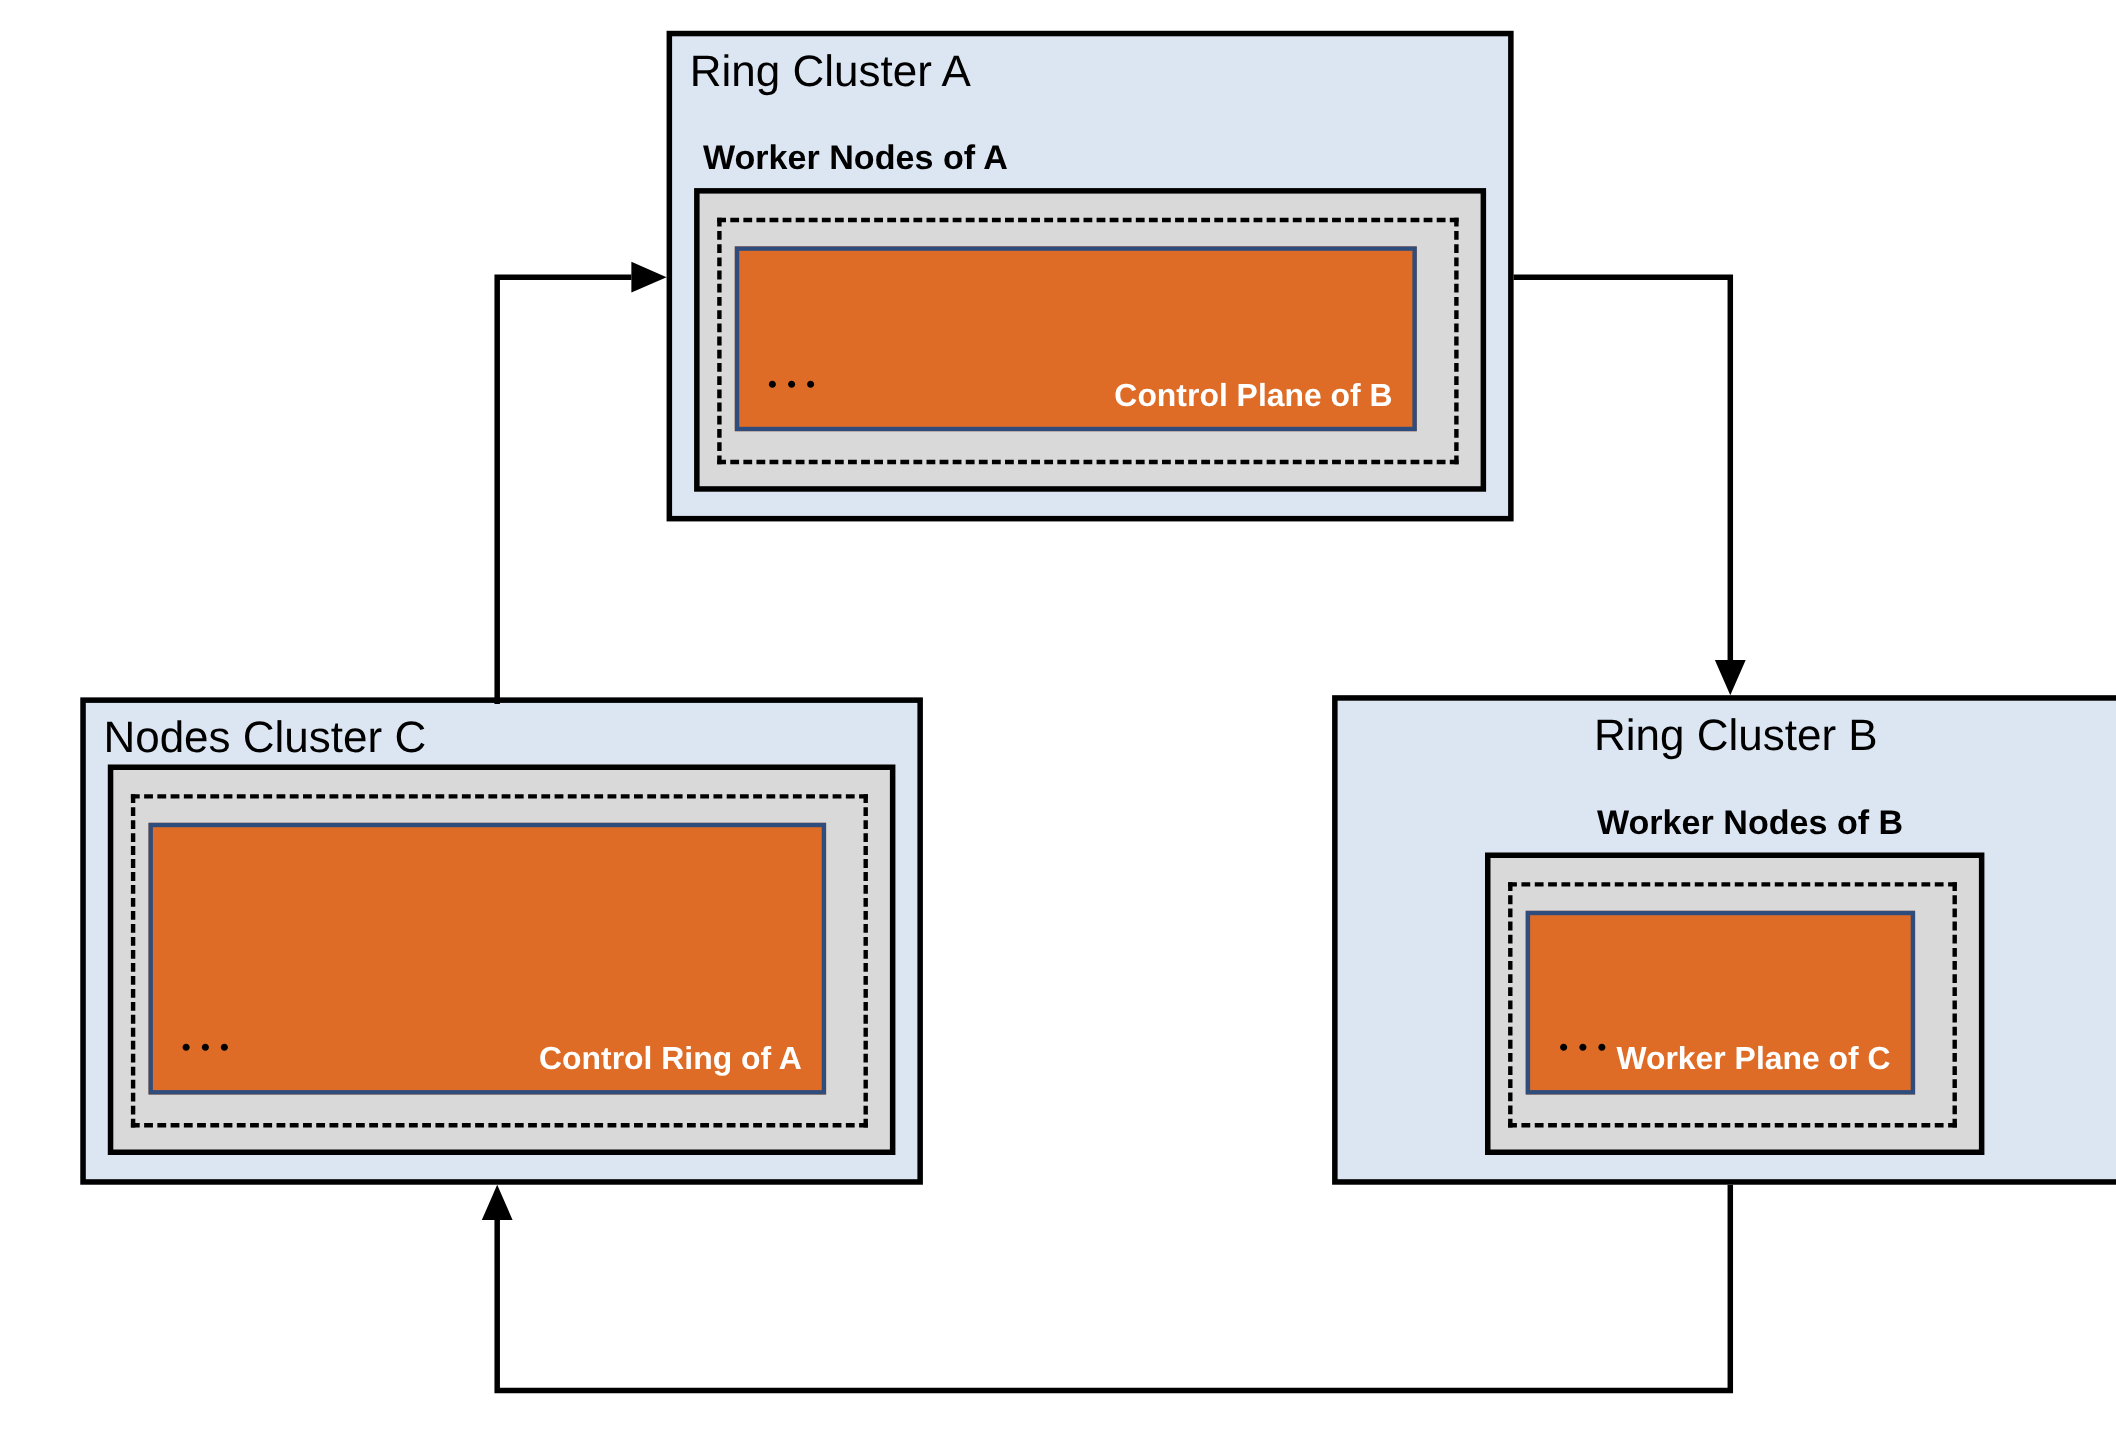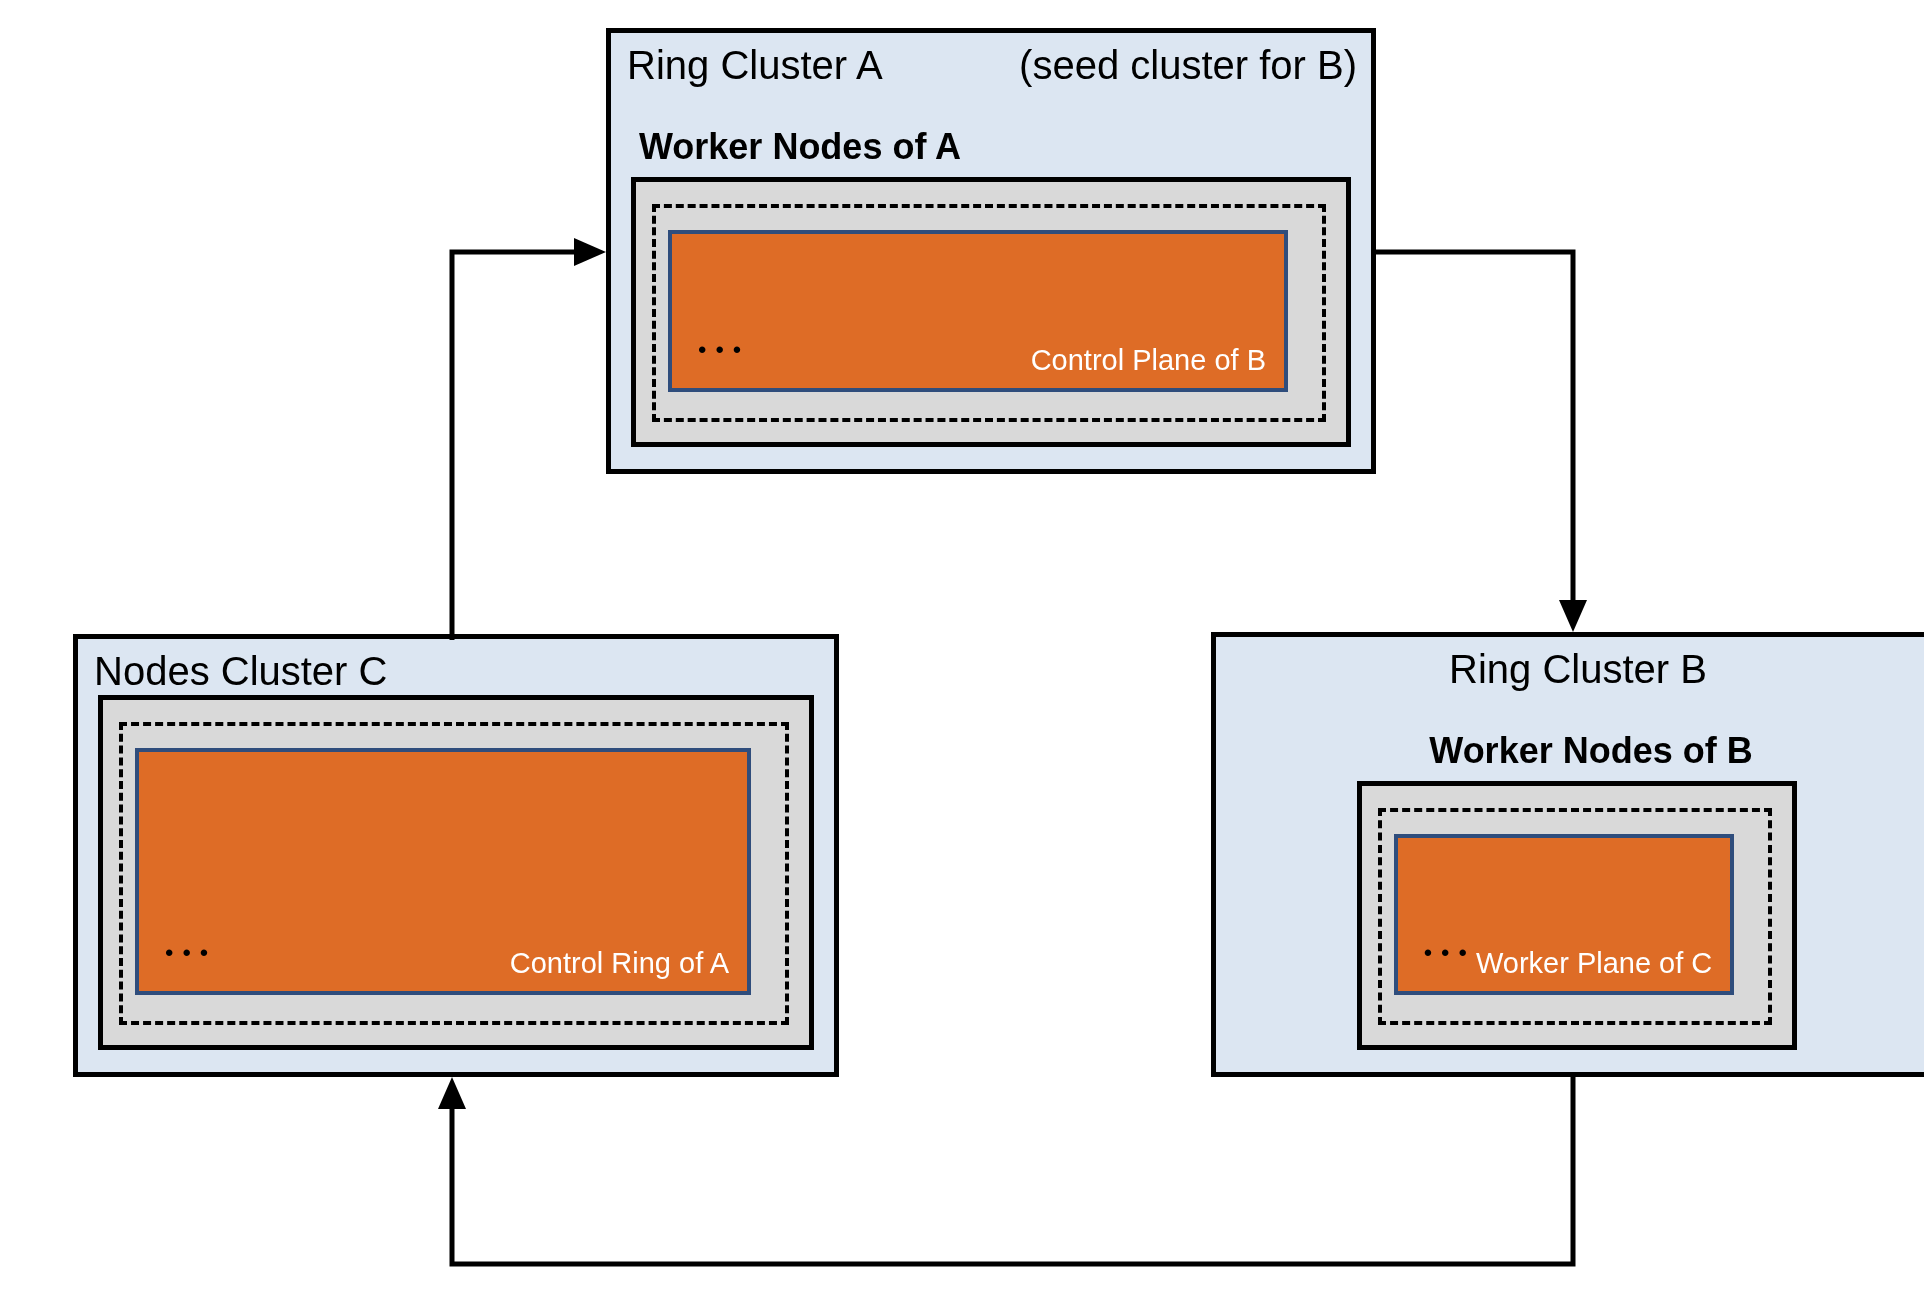--- a/index.html
+++ b/index.html
@@ -28,21 +28,21 @@
     display: flex;
     justify-content: space-between;
     align-items: baseline;
     margin: 8px 14px 0 16px;
     font-size: 40px;
     line-height: 1.2;
     white-space: nowrap;
   }
   .worker-label {
     margin: 38px 0 10px 28px;
-    font-size: 36px;
+    font-size: 31px;
     font-weight: 700;
     line-height: 1.1;
   }
   .worker-box {
     flex: 1;
     margin: 0 20px 22px 20px;
     background: var(--worker-bg, #d9d9d9);
     border: 5px solid var(--cluster-border, #000);
     padding: 22px 20px 20px 16px;
   }
@@ -62,42 +62,41 @@
   }
   .dots {
     font-size: 24px;
     letter-spacing: 9px;
     line-height: 1;
     margin-bottom: 18px;
     color: #000;
   }
   .cp-label {
     font-size: 29px;
-    font-weight: 400;
+    font-weight: 700;
     color: var(--control-plane-text, #ffffff);
     line-height: 1.2;
     margin-bottom: 2px;
   }
   .arrows {
     position: absolute;
     left: 0; top: 0;
     width: 1924px;
     height: 1306px;
     pointer-events: none;
   }
 </style>
 </head>
 <body>
 
 <div class="canvas">
 
   <div class="cluster" id="cluster-a">
     <div class="cluster-title">
       <span>Ring Cluster A</span>
-      <span>(seed cluster for B)</span>
     </div>
     <div class="worker-label">Worker Nodes of A</div>
     <div class="worker-box">
       <div class="dashed-box">
         <div class="control-plane">
           <span class="dots">•••</span>
           <span class="cp-label">Control Plane of B</span>
         </div>
       </div>
     </div>

